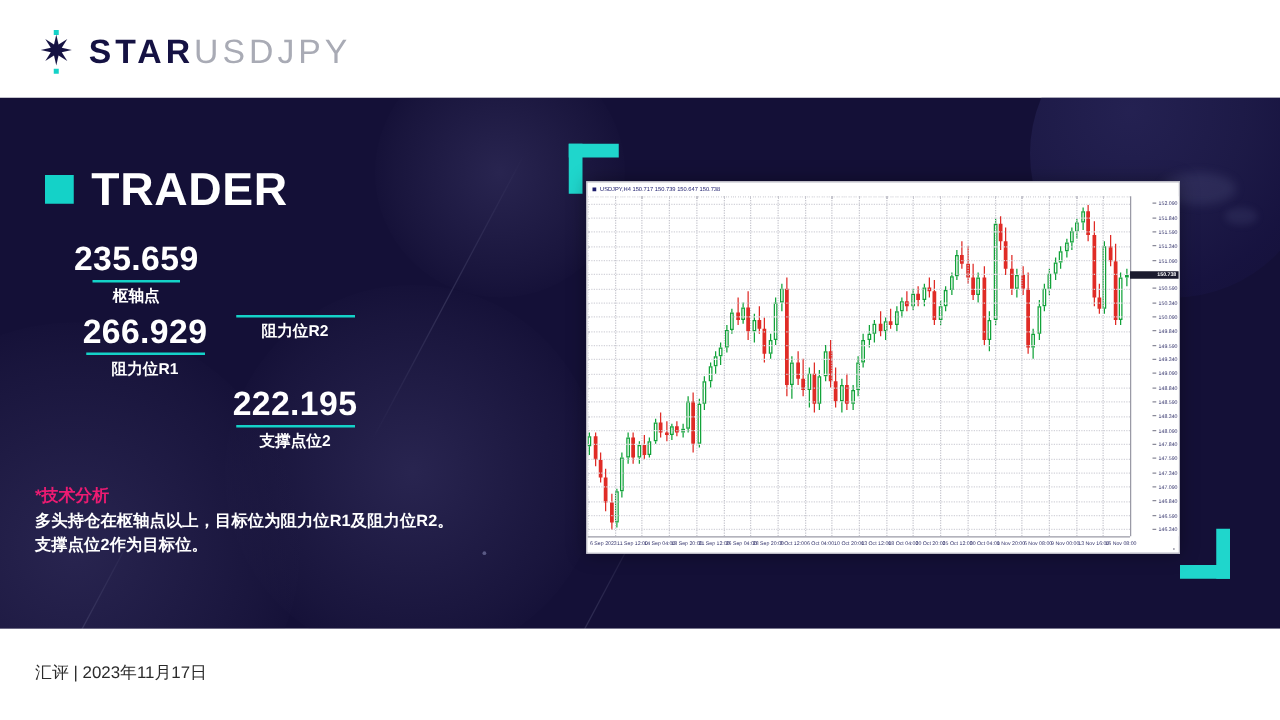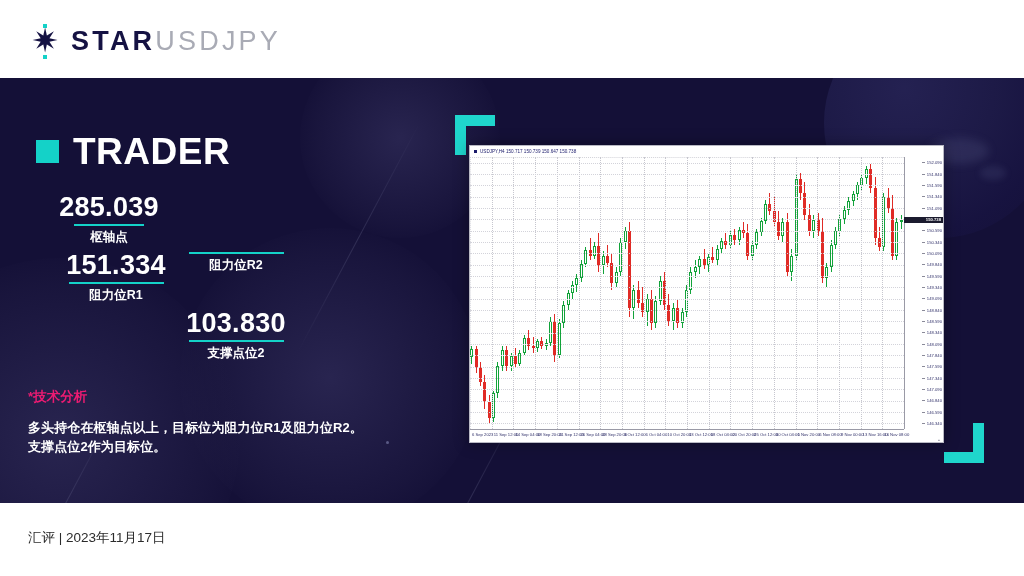--- a/index.html
+++ b/index.html
@@ -100,21 +100,21 @@
   #stat-r1 .rule { width:95px; }
   #stat-r2 { left:164px; top:172px; width:144px; }
   #stat-r2 .rule { width:95px; }
   #stat-s1 { left:44px;  top:230px; width:144px; }
   #stat-s1 .rule { width:95px; }
   #stat-s2 { left:164px; top:230px; width:144px; }
   #stat-s2 .rule { width:95px; }
 
   #analysis { position:absolute; left:28px; top:310px; width:400px; z-index:3; }
   #analysis-title {
-    color:#ec1b72; font-size:13.5px; font-weight:bold; line-height:18px; margin-bottom:12px;
+    color:#ec1b72; font-size:13.5px; font-weight:bold; line-height:18px; margin-bottom:1px;
   }
   #analysis-body {
     color:#ffffff; font-size:13px; font-weight:bold; line-height:19px;
     letter-spacing:.1px;
   }
   #analysis-body div { white-space:nowrap; }
 
   
   .bracket { position:absolute; z-index:4; }
   .bracket i { position:absolute; background:#1fd6cc; display:block; }
@@ -226,35 +226,35 @@
   <div class="deco streak" id="streak1"></div>
   <div class="deco streak" id="streak2"></div>
   <div class="deco streak" id="streak3"></div>
 
   <div id="pair-row">
     <span id="pair-square"></span>
     <span id="pair-name">TRADER</span>
   </div>
 
   <div class="stat" id="stat-pivot">
-    <div class="val">285.039</div>
+    <div class="val">235.659</div>
     <div class="rule"></div>
     <div class="lbl">枢轴点</div>
   </div>
   <div class="stat" id="stat-r1">
-    <div class="val">151.334</div>
+    <div class="val">266.929</div>
     <div class="rule"></div>
     <div class="lbl">阻力位R1</div>
   </div>
   <div class="stat" id="stat-r2">
     <div class="rule"></div>
     <div class="lbl">阻力位R2</div>
   </div>
   <div class="stat" id="stat-s2">
-    <div class="val">103.830</div>
+    <div class="val">222.195</div>
     <div class="rule"></div>
     <div class="lbl">支撑点位2</div>
   </div>
 
   <div id="analysis">
     <div id="analysis-title">*技术分析</div>
     <div id="analysis-body">
       <div>多头持仓在枢轴点以上，目标位为阻力位R1及阻力位R2。</div>
       <div>支撑点位2作为目标位。</div>
     </div>

